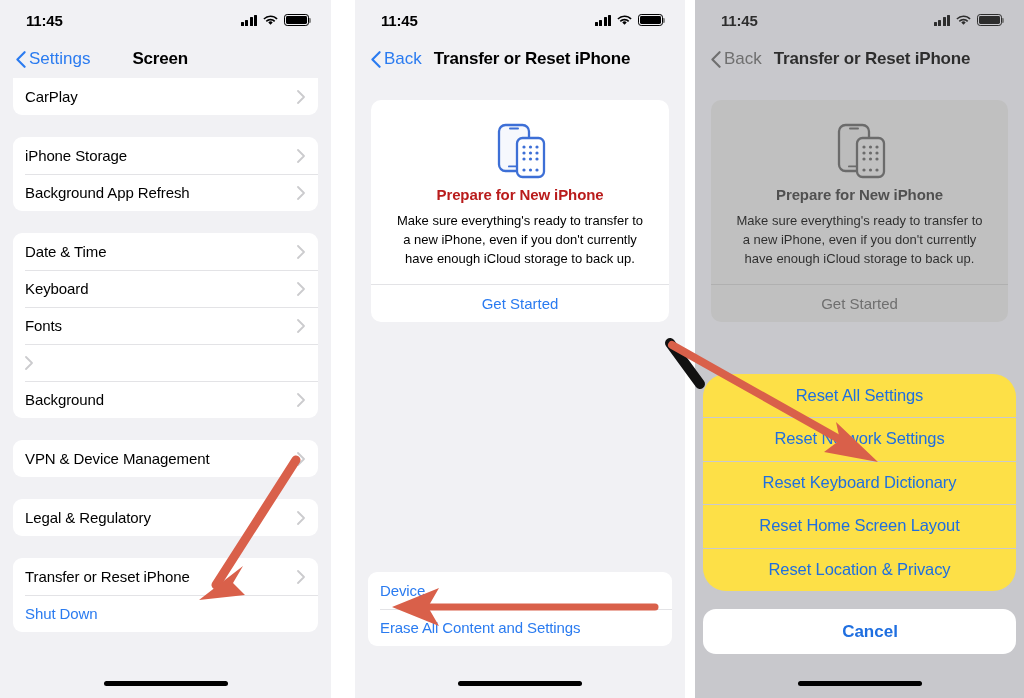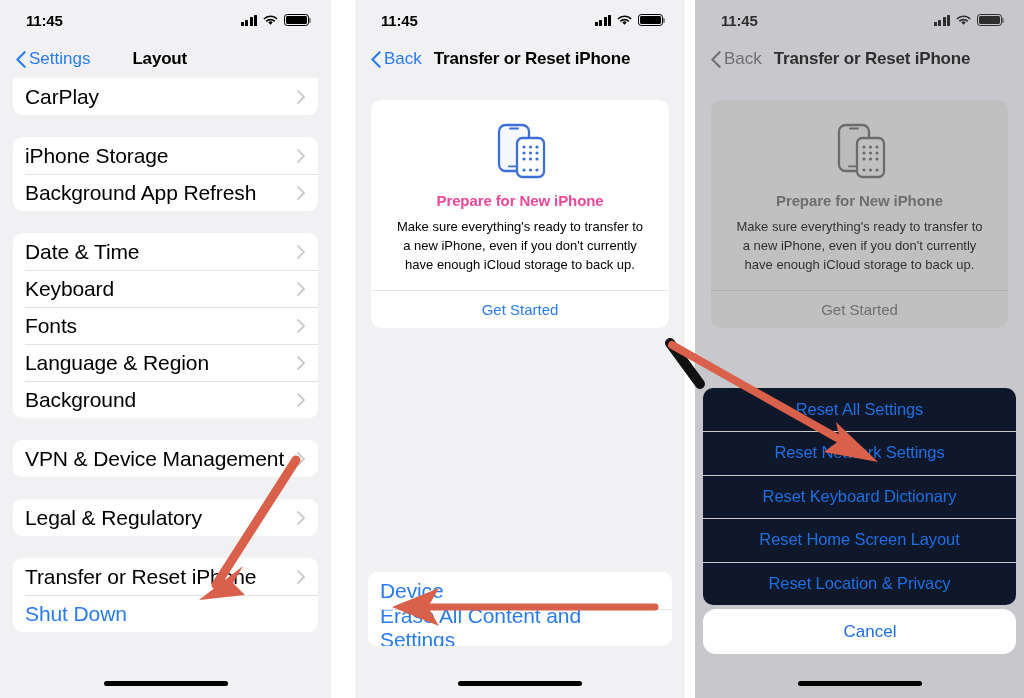--- a/index.html
+++ b/index.html
@@ -102,42 +102,42 @@
     display: flex; align-items: center;
     padding: 0 13px 0 12px;
     position: relative;
     cursor: pointer;
   }
   .row + .row::before {
     content: ""; position: absolute; left: 12px; right: 0; top: 0;
     height: 1px; background: #e3e3e6;
   }
   .row-label {
-    font-size: 21px; color: #000; flex: 1;
+    font-size: 15px; color: #000; flex: 1;
     letter-spacing: -0.1px;
   }
   .row-label.link { color: #2a7bf0; }
   .chev-right { width: 8px; height: 14px; flex: 0 0 auto; opacity: .45; }
   .spacer-sm { height: 22px; }
 
   
   .card {
     background: #ffffff;
     border-radius: 10px;
     margin: 22px 16px 0 16px;
     padding: 20px 0 0 0;
     overflow: hidden;
   }
   .card-icon {
     display: flex; justify-content: center; align-items: center;
     height: 62px;
   }
   .card-title {
-    text-align: center; font-size: 15px; font-weight: bold; color: #ec4899;
-    margin-top: 10px; letter-spacing: -0.1px;
+    text-align: center; font-size: 15px; font-weight: bold; color: #b91c1c;
+    margin-top: 4px; letter-spacing: -0.1px;
   }
   .card-body {
     text-align: center; font-size: 13px; color: #000;
     line-height: 19px; padding: 8px 22px 16px 22px;
   }
   .card-action {
     border-top: 1px solid #e3e3e6;
     height: 38px;
     display: flex; align-items: center; justify-content: center;
     color: #2a7bf0; font-size: 15px; cursor: pointer;
@@ -148,44 +148,44 @@
     position: absolute; left: 13px; right: 13px; bottom: 52px;
     background: #fff; border-radius: 9px; overflow: hidden;
   }
 
   
   .sheet-wrap {
     position: absolute; left: 8px; right: 8px; bottom: 44px;
     z-index: 5;
   }
   .sheet-main {
-    background: #0f172a;
-    border-radius: 10px;
+    background: #fde047;
+    border-radius: 23px;
     overflow: hidden;
     backdrop-filter: blur(8px);
   }
   .sheet-item {
     height: 43.5px;
     display: flex; align-items: center; justify-content: center;
     font-size: 16.5px; color: #1f6fe0;
     cursor: pointer;
     letter-spacing: -0.1px;
     position: relative;
   }
   .sheet-item + .sheet-item::before {
     content: ""; position: absolute; left: 0; right: 0; top: 0;
     height: 1px; background: #c9c9cd;
   }
   .sheet-cancel {
-    margin-top: 4px;
+    margin-top: 18px;
     background: #ffffff;
     border-radius: 13px;
     height: 45px;
     display: flex; align-items: center; justify-content: center;
-    font-size: 17px; font-weight: normal; color: #1f6fe0;
+    font-size: 17px; font-weight: bold; color: #1f6fe0;
     cursor: pointer;
     padding-left: 21px;
   }
 
   
   .home-ind {
     position: absolute; bottom: 12px; left: 50%;
     transform: translateX(-50%);
     width: 124px; height: 5px;
     background: #000; border-radius: 3px;
@@ -226,21 +226,21 @@
         </div>
       </div>
 
       <div class="navbar">
         <div class="back-btn">
           <svg class="chev-left" viewBox="0 0 10 17">
               <path d="M8.6 1.2 1.4 8.5l7.2 7.3" stroke="#2a7bf0" stroke-width="2.1" fill="none" stroke-linecap="round" stroke-linejoin="round"></path>
             </svg>
           <span>Settings</span>
         </div>
-        <div class="nav-title">Layout</div>
+        <div class="nav-title">Screen</div>
       </div>
 
       <div class="scroll">
 
         <div class="group cut-top">
           <div class="row">
             <span class="row-label">CarPlay</span>
             <svg class="chev-right" viewBox="0 0 8 14">
                 <path d="M1 1l6 6-6 6" stroke="#8e8e93" stroke-width="1.8" fill="none" stroke-linecap="round" stroke-linejoin="round"></path>
               </svg>
@@ -279,21 +279,20 @@
                 <path d="M1 1l6 6-6 6" stroke="#8e8e93" stroke-width="1.8" fill="none" stroke-linecap="round" stroke-linejoin="round"></path>
               </svg>
           </div>
           <div class="row">
             <span class="row-label">Fonts</span>
             <svg class="chev-right" viewBox="0 0 8 14">
                 <path d="M1 1l6 6-6 6" stroke="#8e8e93" stroke-width="1.8" fill="none" stroke-linecap="round" stroke-linejoin="round"></path>
               </svg>
           </div>
           <div class="row">
-            <span class="row-label">Language &amp; Region</span>
             <svg class="chev-right" viewBox="0 0 8 14">
                 <path d="M1 1l6 6-6 6" stroke="#8e8e93" stroke-width="1.8" fill="none" stroke-linecap="round" stroke-linejoin="round"></path>
               </svg>
           </div>
           <div class="row">
             <span class="row-label">Background</span>
             <svg class="chev-right" viewBox="0 0 8 14">
                 <path d="M1 1l6 6-6 6" stroke="#8e8e93" stroke-width="1.8" fill="none" stroke-linecap="round" stroke-linejoin="round"></path>
               </svg>
           </div>

